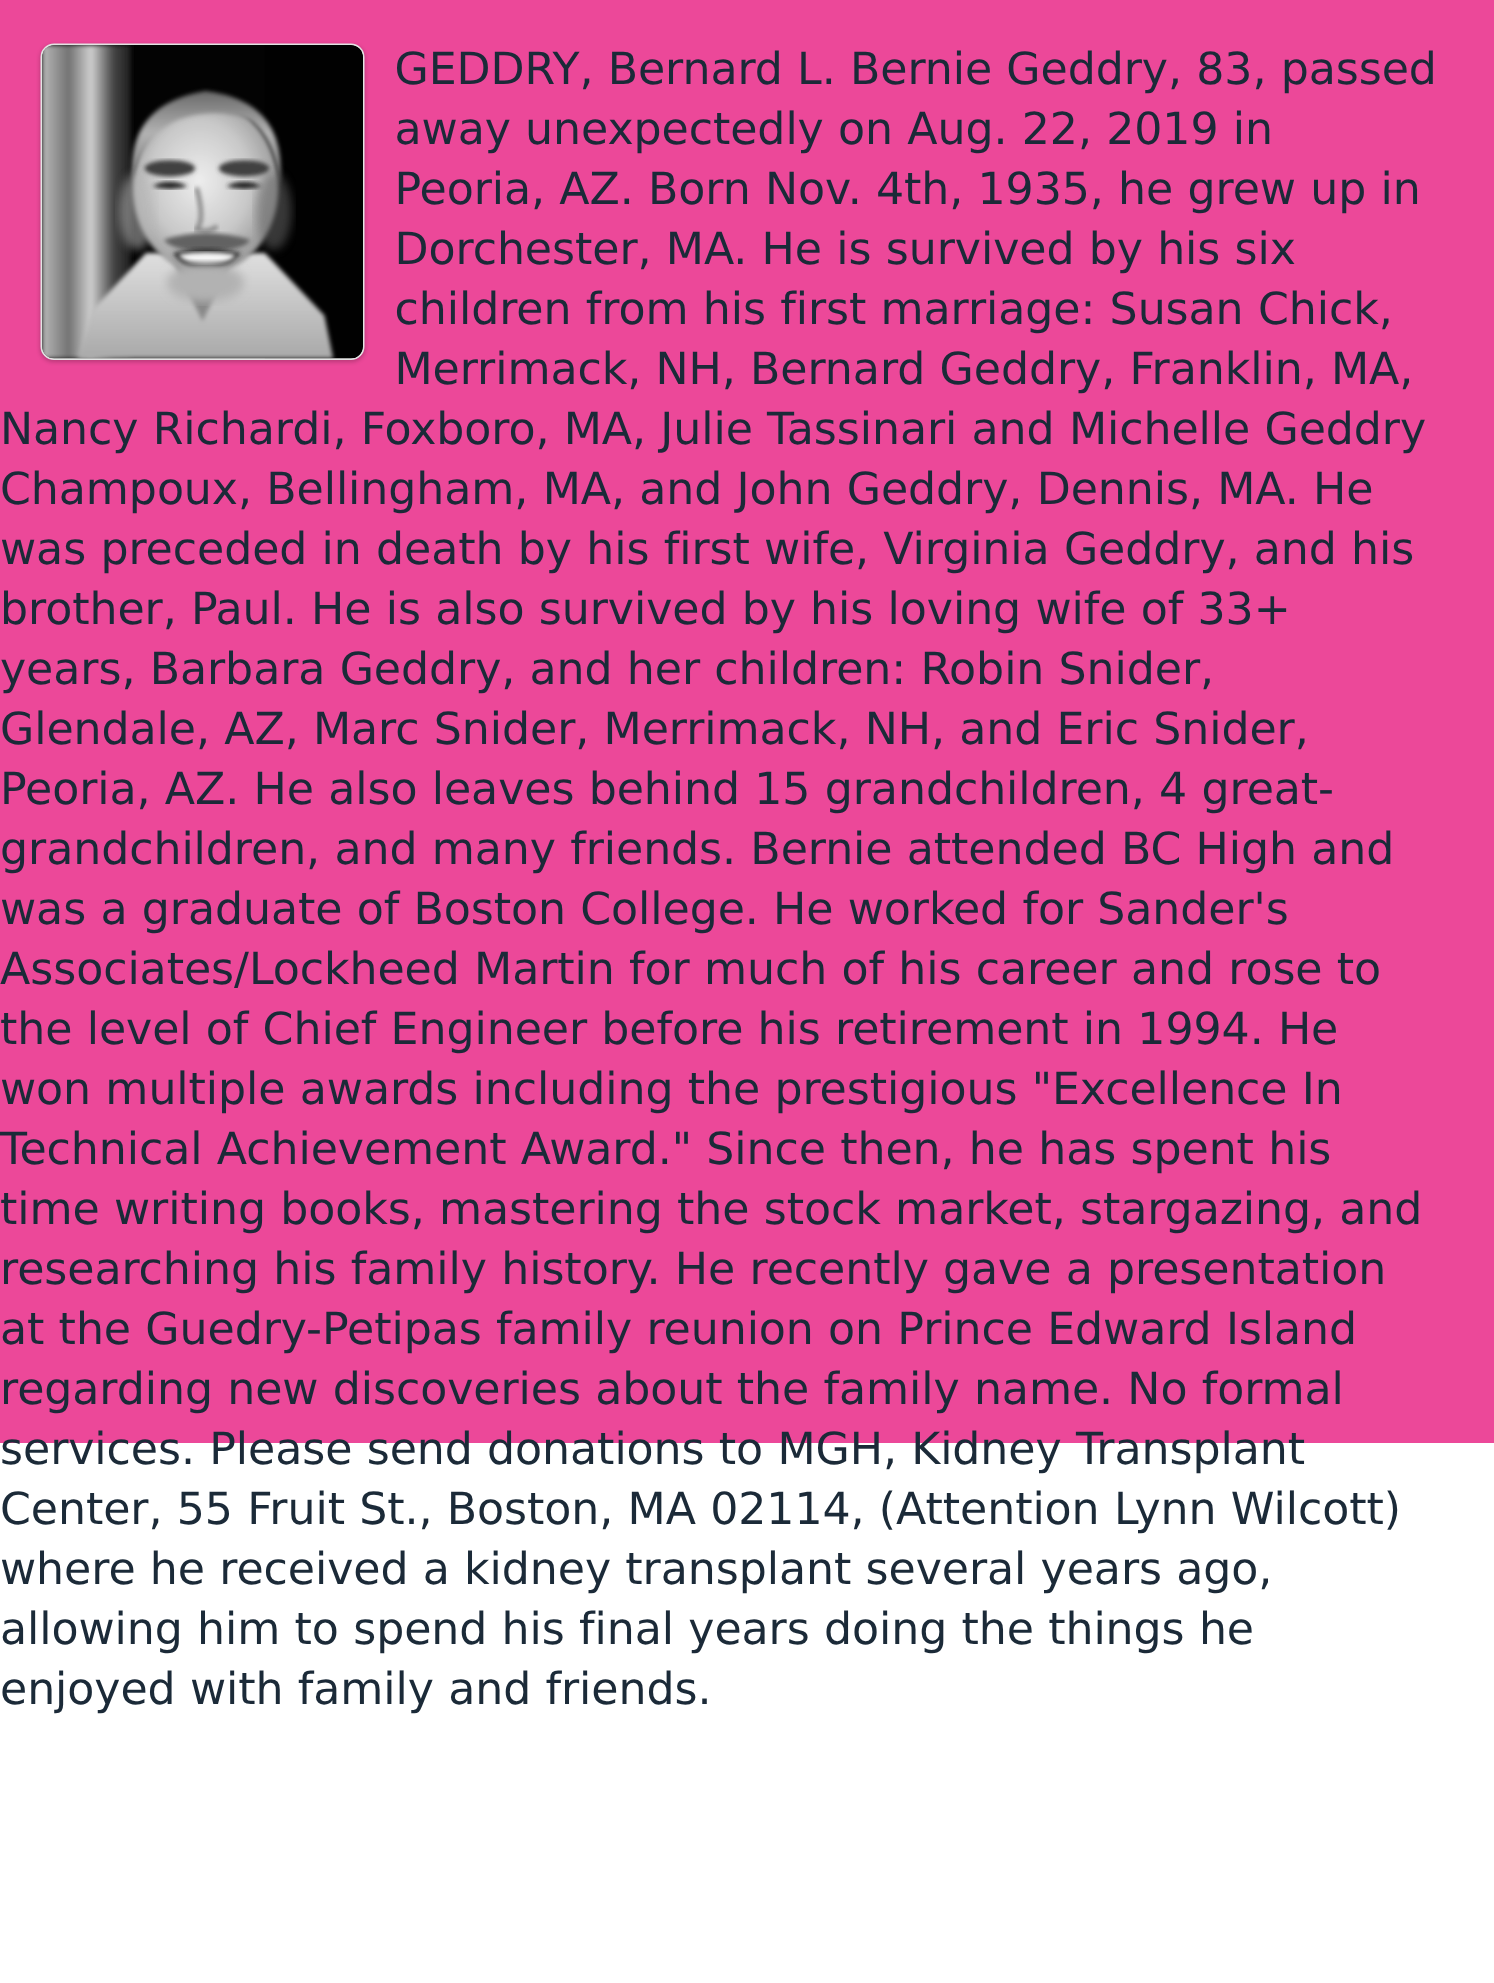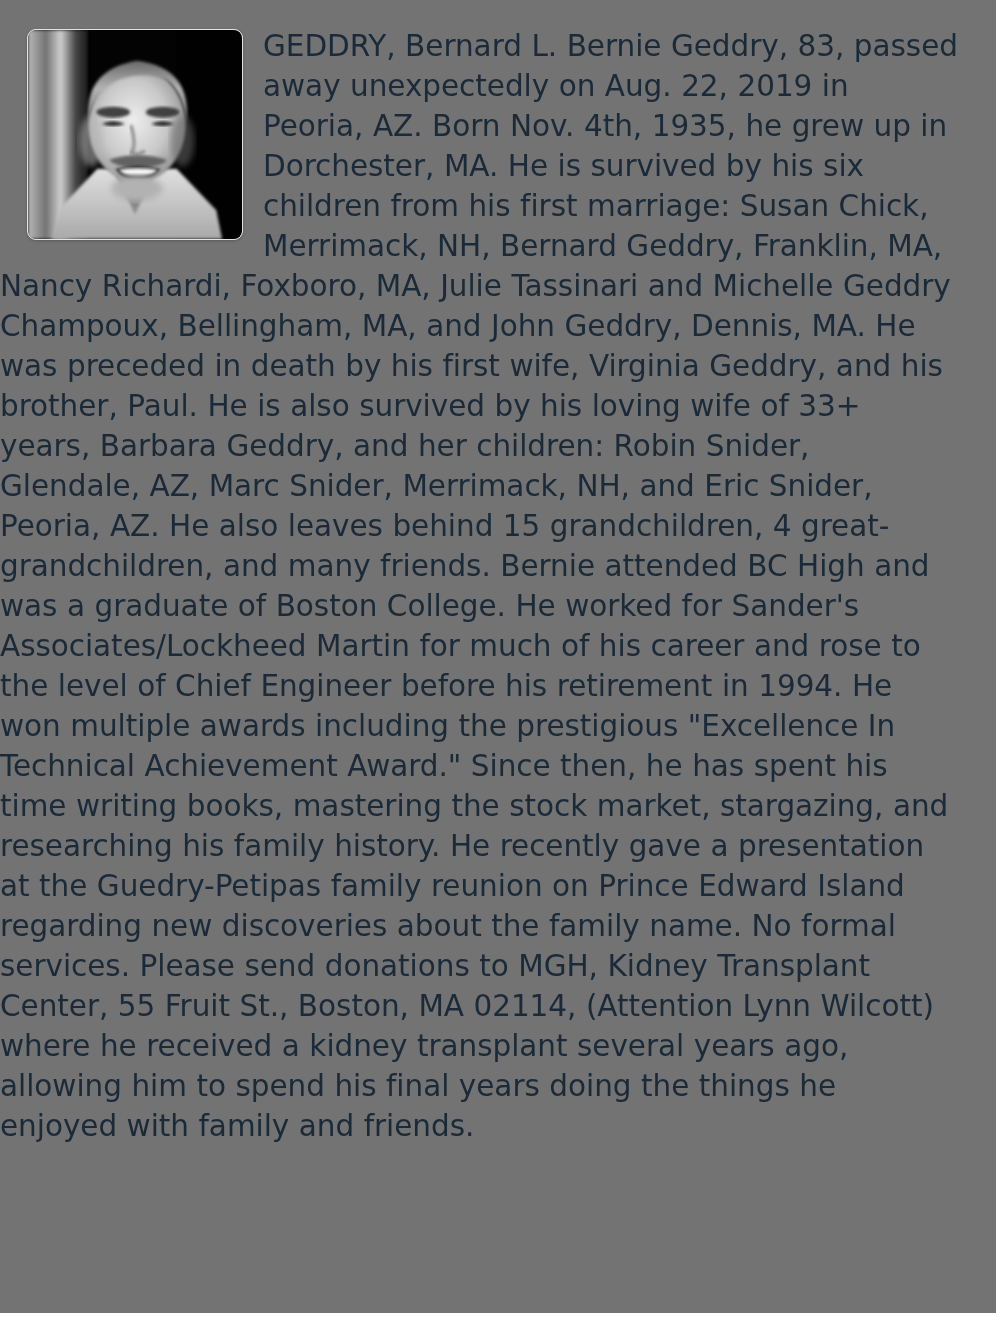--- a/index.html
+++ b/index.html
@@ -12,22 +12,22 @@
     width: 996px;
     height: 1322px;
     overflow: hidden;
     font-family: "DejaVu Sans", "Liberation Sans", sans-serif;
     -webkit-font-smoothing: antialiased;
   }
 
   .obit-page {
     position: relative;
     width: 996px;
-    height: 1313px;
-    background: #737373;
+    height: 962px;
+    background: #ec4899;
     box-sizing: border-box;
   }
 
   
   .top-clip-strip {
     position: absolute;
     left: 0;
     top: 0;
     width: 996px;
     height: 5px;

